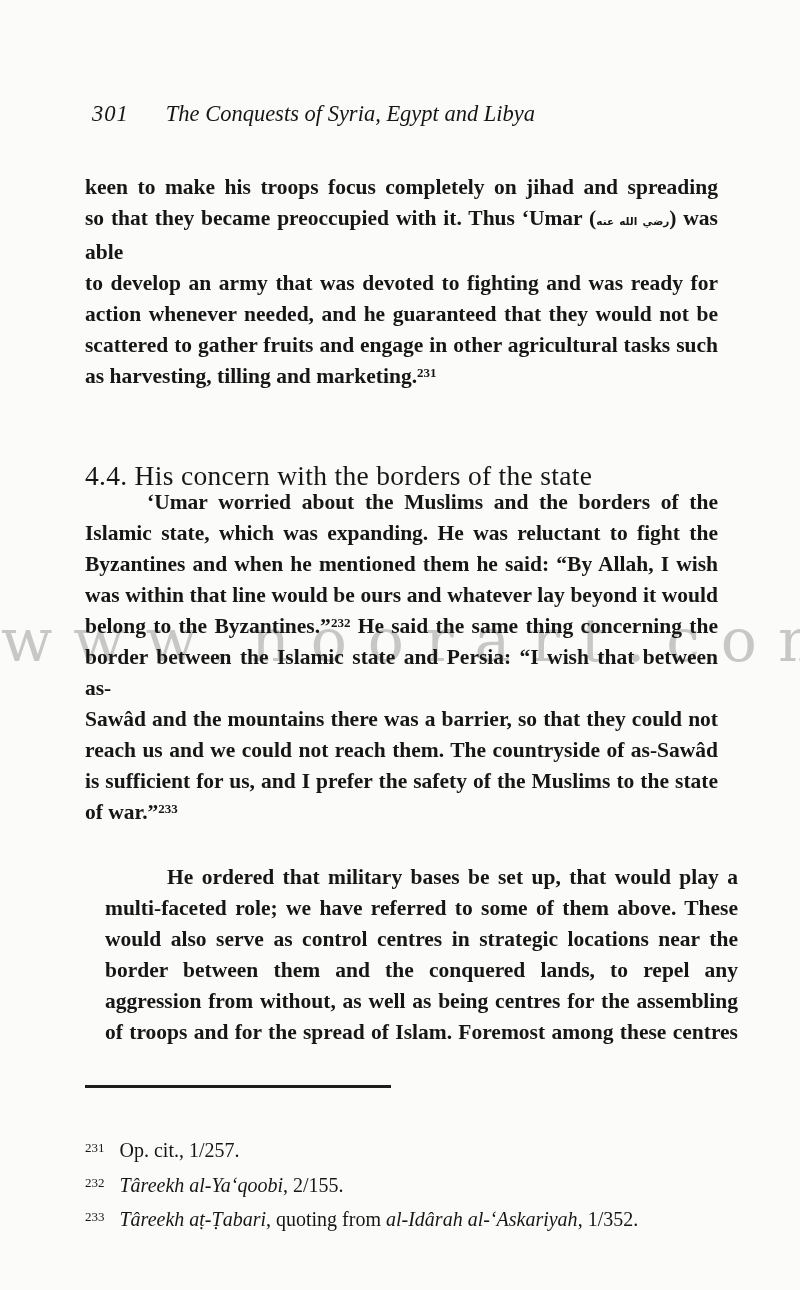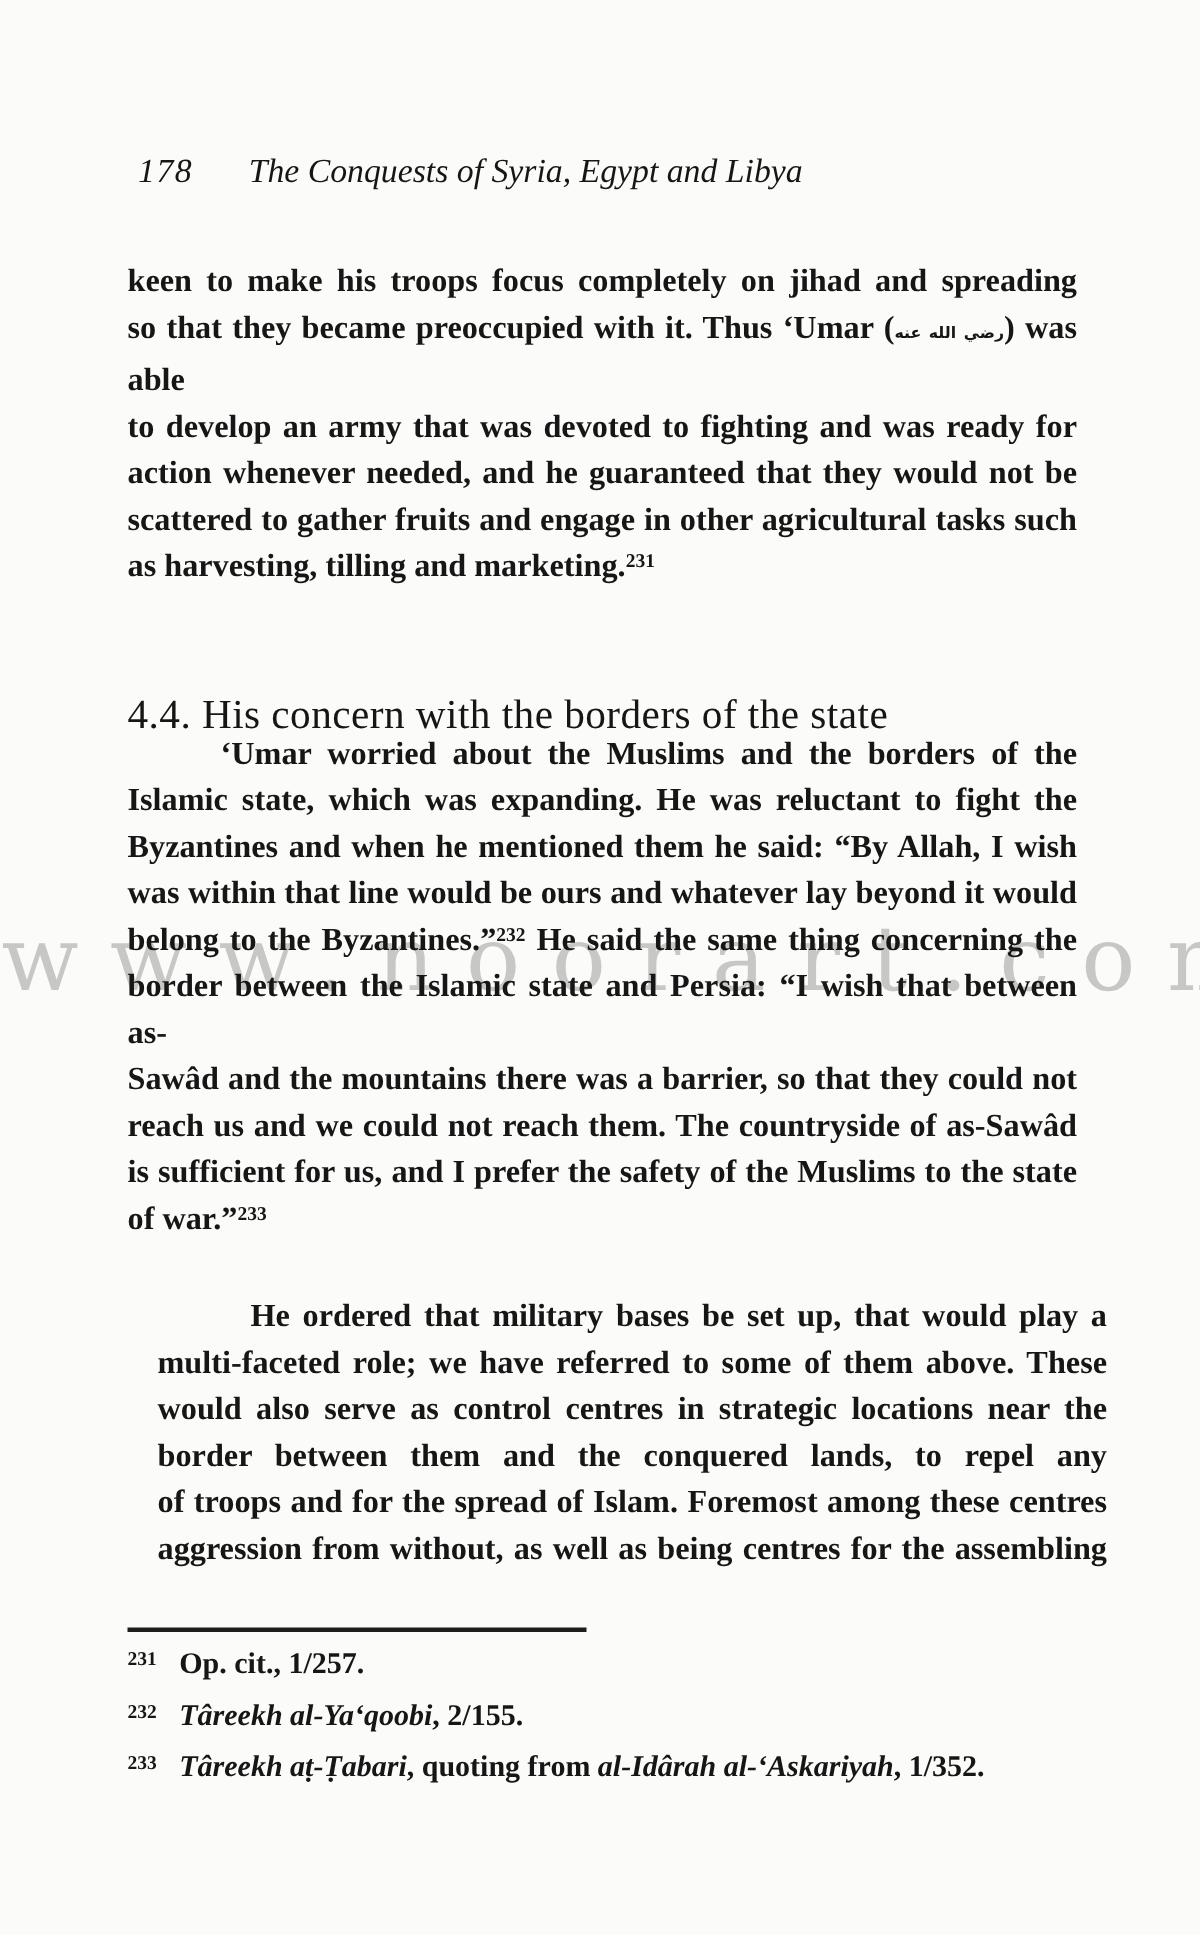--- a/index.html
+++ b/index.html
@@ -56,33 +56,33 @@
     z-index:1;
     pointer-events:none;
   }
   
   .fn-rule {
     position:absolute; left:85px; top:1085px;
     width:306px; height:2.5px; background:#1d1d1d;
     z-index:2;
   }
   #footnotes {
-    position:absolute; left:85px; top:1092px; width:650px; z-index:2;font-weight:bold;
+    position:absolute; left:85px; top:1133px; width:650px; z-index:2;
   }
   .fnline { font-size:20px; line-height:34.5px; }
   .fnline sup { font-size:13px; vertical-align:5px; margin-right:15px; }
   .fnline em { font-style:italic; }
 </style>
 </head>
 <body>
 
 <div class="page">
 
   <div class="running-header">
-    <span class="pnum">178</span><span>The Conquests of Syria, Egypt and Libya</span>
+    <span class="pnum">301</span><span>The Conquests of Syria, Egypt and Libya</span>
   </div>
 
   <div class="watermark">www.noorart.com</div>
 
   <div class="textcol" id="para-0">
       <div class="ln">keen to make his troops focus completely on jihad and spreading</div>
       <div class="ln">so that they became preoccupied with it. Thus ‘Umar (<span class="honorific">رضي الله عنه</span>) was able</div>
       <div class="ln">to develop an army that was devoted to fighting and was ready for</div>
       <div class="ln">action whenever needed, and he guaranteed that they would not be</div>
       <div class="ln">scattered to gather fruits and engage in other agricultural tasks such</div>
@@ -102,22 +102,22 @@
       <div class="ln">reach us and we could not reach them. The countryside of as-Sawâd</div>
       <div class="ln">is sufficient for us, and I prefer the safety of the Muslims to the state</div>
       <div class="ln last">of war.”<sup>233</sup></div>
     </div>
 
   <div class="textcol" id="para-2">
       <div class="ln ind">He ordered that military bases be set up, that would play a</div>
       <div class="ln">multi-faceted role; we have referred to some of them above. These</div>
       <div class="ln">would also serve as control centres in strategic locations near the</div>
       <div class="ln">border between them and the conquered lands, to repel any</div>
+      <div class="ln">aggression from without, as well as being centres for the assembling</div>
       <div class="ln">of troops and for the spread of Islam. Foremost among these centres</div>
-      <div class="ln">aggression from without, as well as being centres for the assembling</div>
     </div>
 
   <div class="fn-rule"></div>
 
   <div id="footnotes">
       <div class="fnline"><sup>231</sup>Op. cit., 1/257.</div>
       <div class="fnline"><sup>232</sup><em>Târeekh al-Ya‘qoobi</em>, 2/155.</div>
       <div class="fnline"><sup>233</sup><em>Târeekh aṭ-Ṭabari</em>, quoting from <em>al-Idârah al-‘Askariyah</em>, 1/352.</div>
     </div>
 

